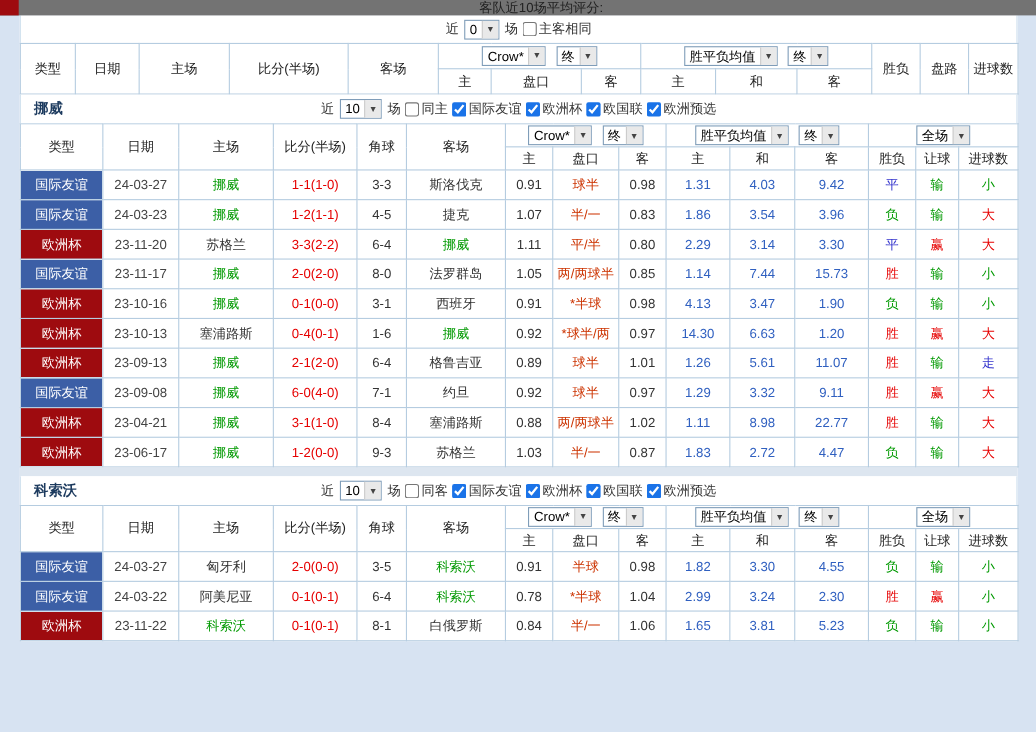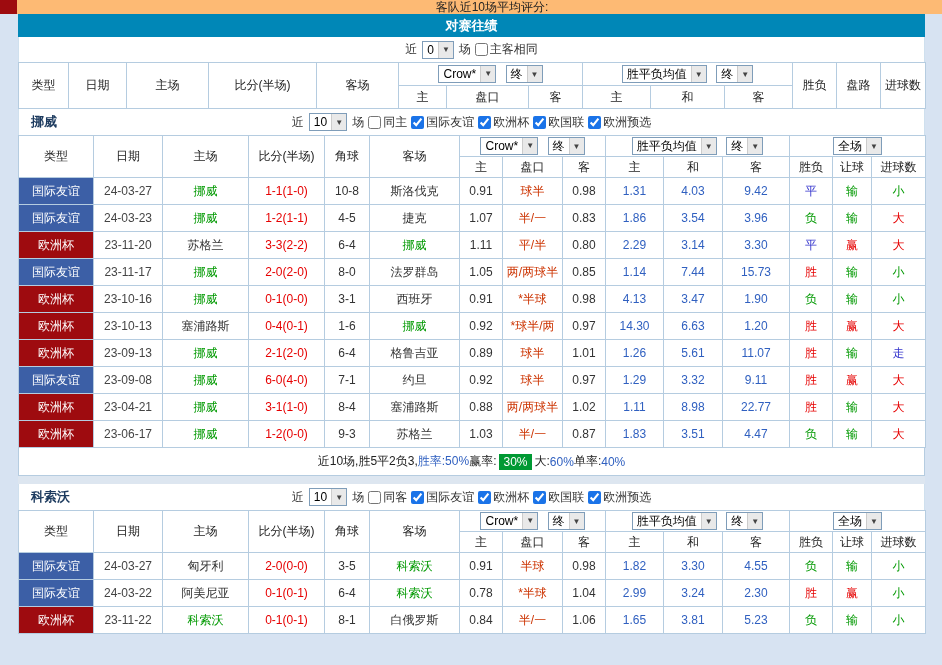--- a/index.html
+++ b/index.html
@@ -3,21 +3,21 @@
 <meta charset="utf-8">
 <style>
   * { box-sizing: border-box; }
   html,body { margin:0; padding:0; }
   body {
     width:942px; height:665px; overflow:hidden;
     background:#d7e3f2;
     font-family:"Liberation Sans", sans-serif;
     font-size:12px; color:#333;
   }
-  .top-strip { position:relative; height:14px; background:#fdba74;padding-left:42px; }
+  .top-strip { position:relative; height:14px; background:#737373;padding-left:42px; }
   .red-block { position:absolute; left:0; top:0; width:17px; height:14px; background:#9e0b0f; }
   .top-text { text-align:center; font-size:12px; line-height:14px; height:14px; overflow:hidden; color:#222; }
   .content { width:907px; margin-left:18px; background:#fff; }
 
   .bar {
     height:23px; background:var(--bar-bg,#0087b7); color:#fff;
     display:flex; align-items:center; justify-content:center;
     font-weight:bold; font-size:13px; position:relative;
   }
   .recent-bar { height:24px; }
@@ -79,23 +79,20 @@
 </head>
 <body>
 
 <div class="top-strip">
   <span class="red-block"></span>
   <div class="top-text">客队近10场平均评分:</div>
 </div>
 
 <div class="content">
 
-  <div class="bar">
-    <span>对赛往绩</span>
-  </div>
 
   <div class="filter-row">
     <span>近</span>
     <span class="sel">
       <span>0</span>
       <span class="sel-arrow">▼</span>
     </span>
     <span>场</span>
     <label>
       <input type="checkbox" style="">
@@ -262,21 +259,21 @@
           <th>让球</th>
           <th>进球数</th>
         </tr>
       </thead>
       <tbody>
           <tr>
             <td class="type-badge" style="background: rgb(60, 95, 166);">国际友谊</td>
             <td class="c-date">24-03-27</td>
             <td class="c-team focus-team">挪威</td>
             <td class="c-score">1-1(1-0)</td>
-            <td class="c-plain">10-8</td>
+            <td class="c-plain">3-3</td>
             <td class="c-team">斯洛伐克</td>
             <td class="c-plain">0.91</td>
             <td class="c-handicap">球半</td>
             <td class="c-plain">0.98</td>
             <td class="c-avg">1.31</td>
             <td class="c-avg">4.03</td>
             <td class="c-avg">9.42</td>
             <td class="c-res" style="color: rgb(51, 51, 204);">平</td>
             <td class="c-res" style="color: rgb(0, 153, 0);">输</td>
             <td class="c-res" style="color: rgb(0, 153, 0);">小</td>
@@ -421,39 +418,29 @@
             <td class="type-badge" style="background: rgb(158, 11, 15);">欧洲杯</td>
             <td class="c-date">23-06-17</td>
             <td class="c-team focus-team">挪威</td>
             <td class="c-score">1-2(0-0)</td>
             <td class="c-plain">9-3</td>
             <td class="c-team">苏格兰</td>
             <td class="c-plain">1.03</td>
             <td class="c-handicap">半/一</td>
             <td class="c-plain">0.87</td>
             <td class="c-avg">1.83</td>
-            <td class="c-avg">3.51</td>
+            <td class="c-avg">2.72</td>
             <td class="c-avg">4.47</td>
             <td class="c-res" style="color: rgb(0, 153, 0);">负</td>
             <td class="c-res" style="color: rgb(0, 153, 0);">输</td>
             <td class="c-res" style="color: rgb(230, 0, 0);">大</td>
           </tr>
         </tbody>
     </table>
 
-    <div class="summary-row">
-        <span class="sum-plain">近10场,胜5平2负3, </span>
-        <span class="sum-blue">胜率:50%</span>
-        <span class="sum-plain"> 赢率: </span>
-        <span class="sum-badge">30%</span>
-        <span class="sum-plain"> 大:</span>
-        <span class="sum-blue">60%</span>
-        <span class="sum-plain"> 单率:</span>
-        <span class="sum-blue">40%</span>
-      </div>
   </section>
 
   <div class="section-gap"></div>
 
   <section>
     <div class="team-filter">
       <span class="team-name">科索沃</span>
       <span class="filter-center">
         <span>近</span>
         <span class="sel">

